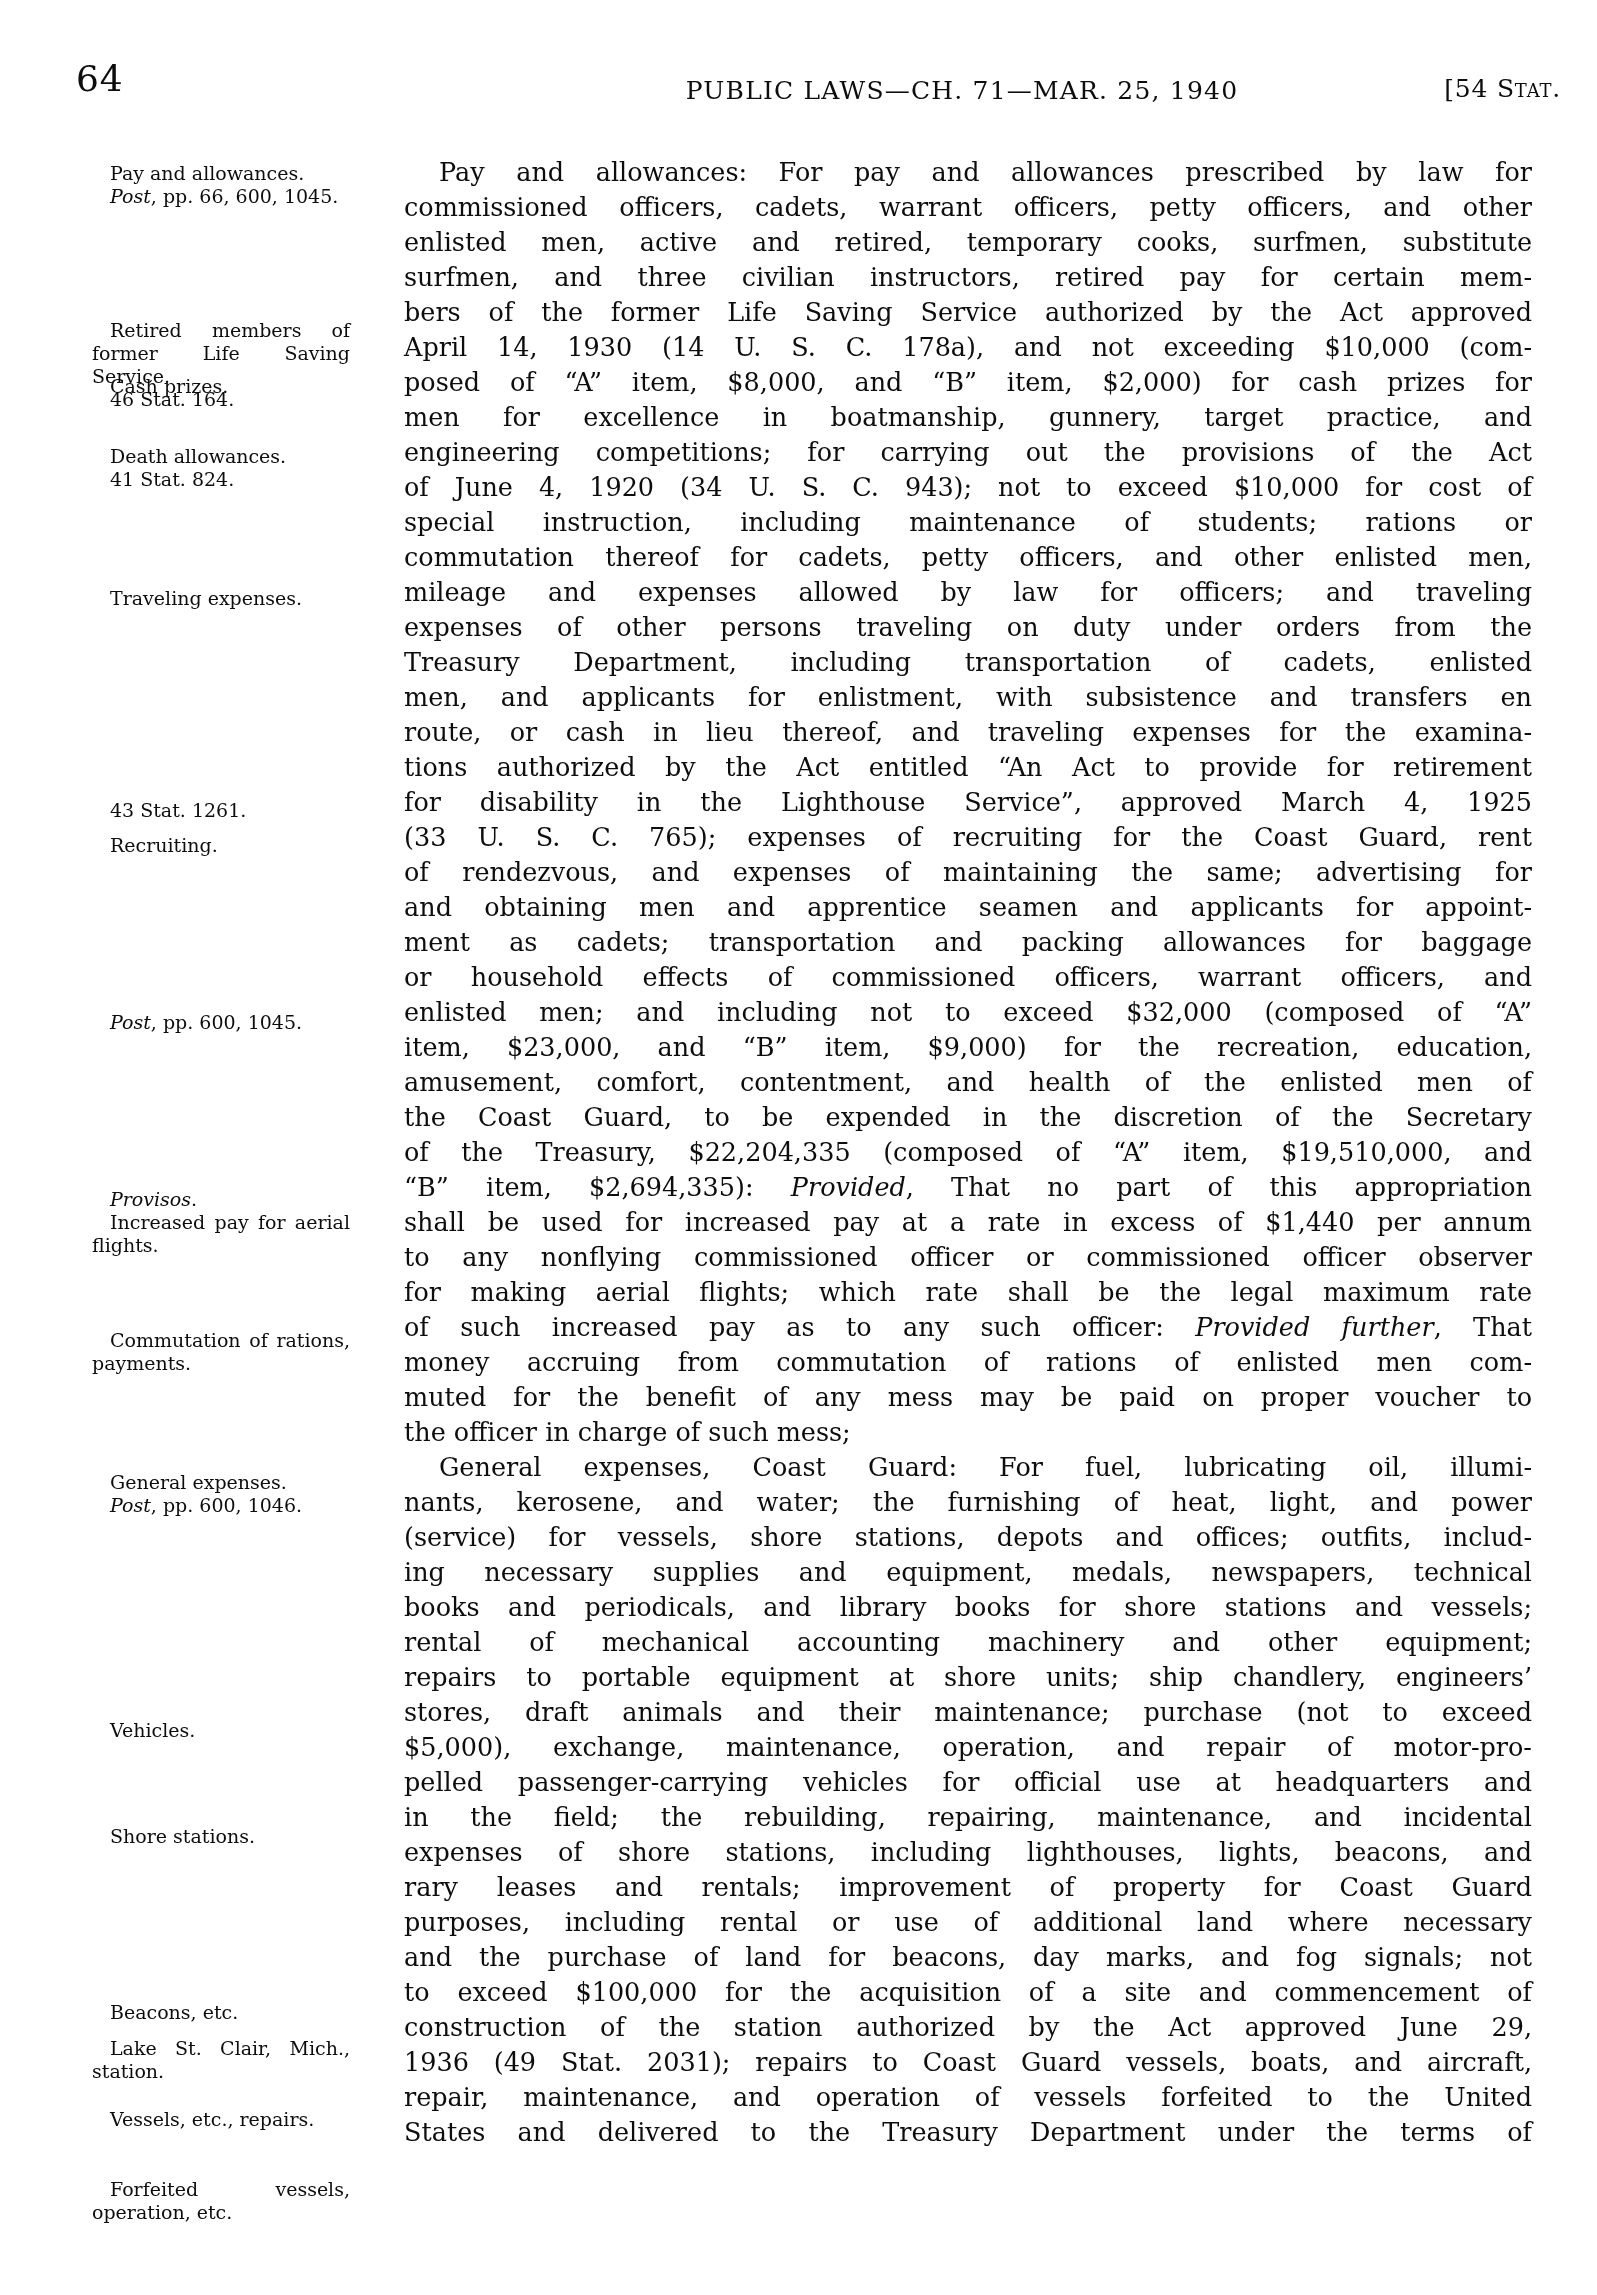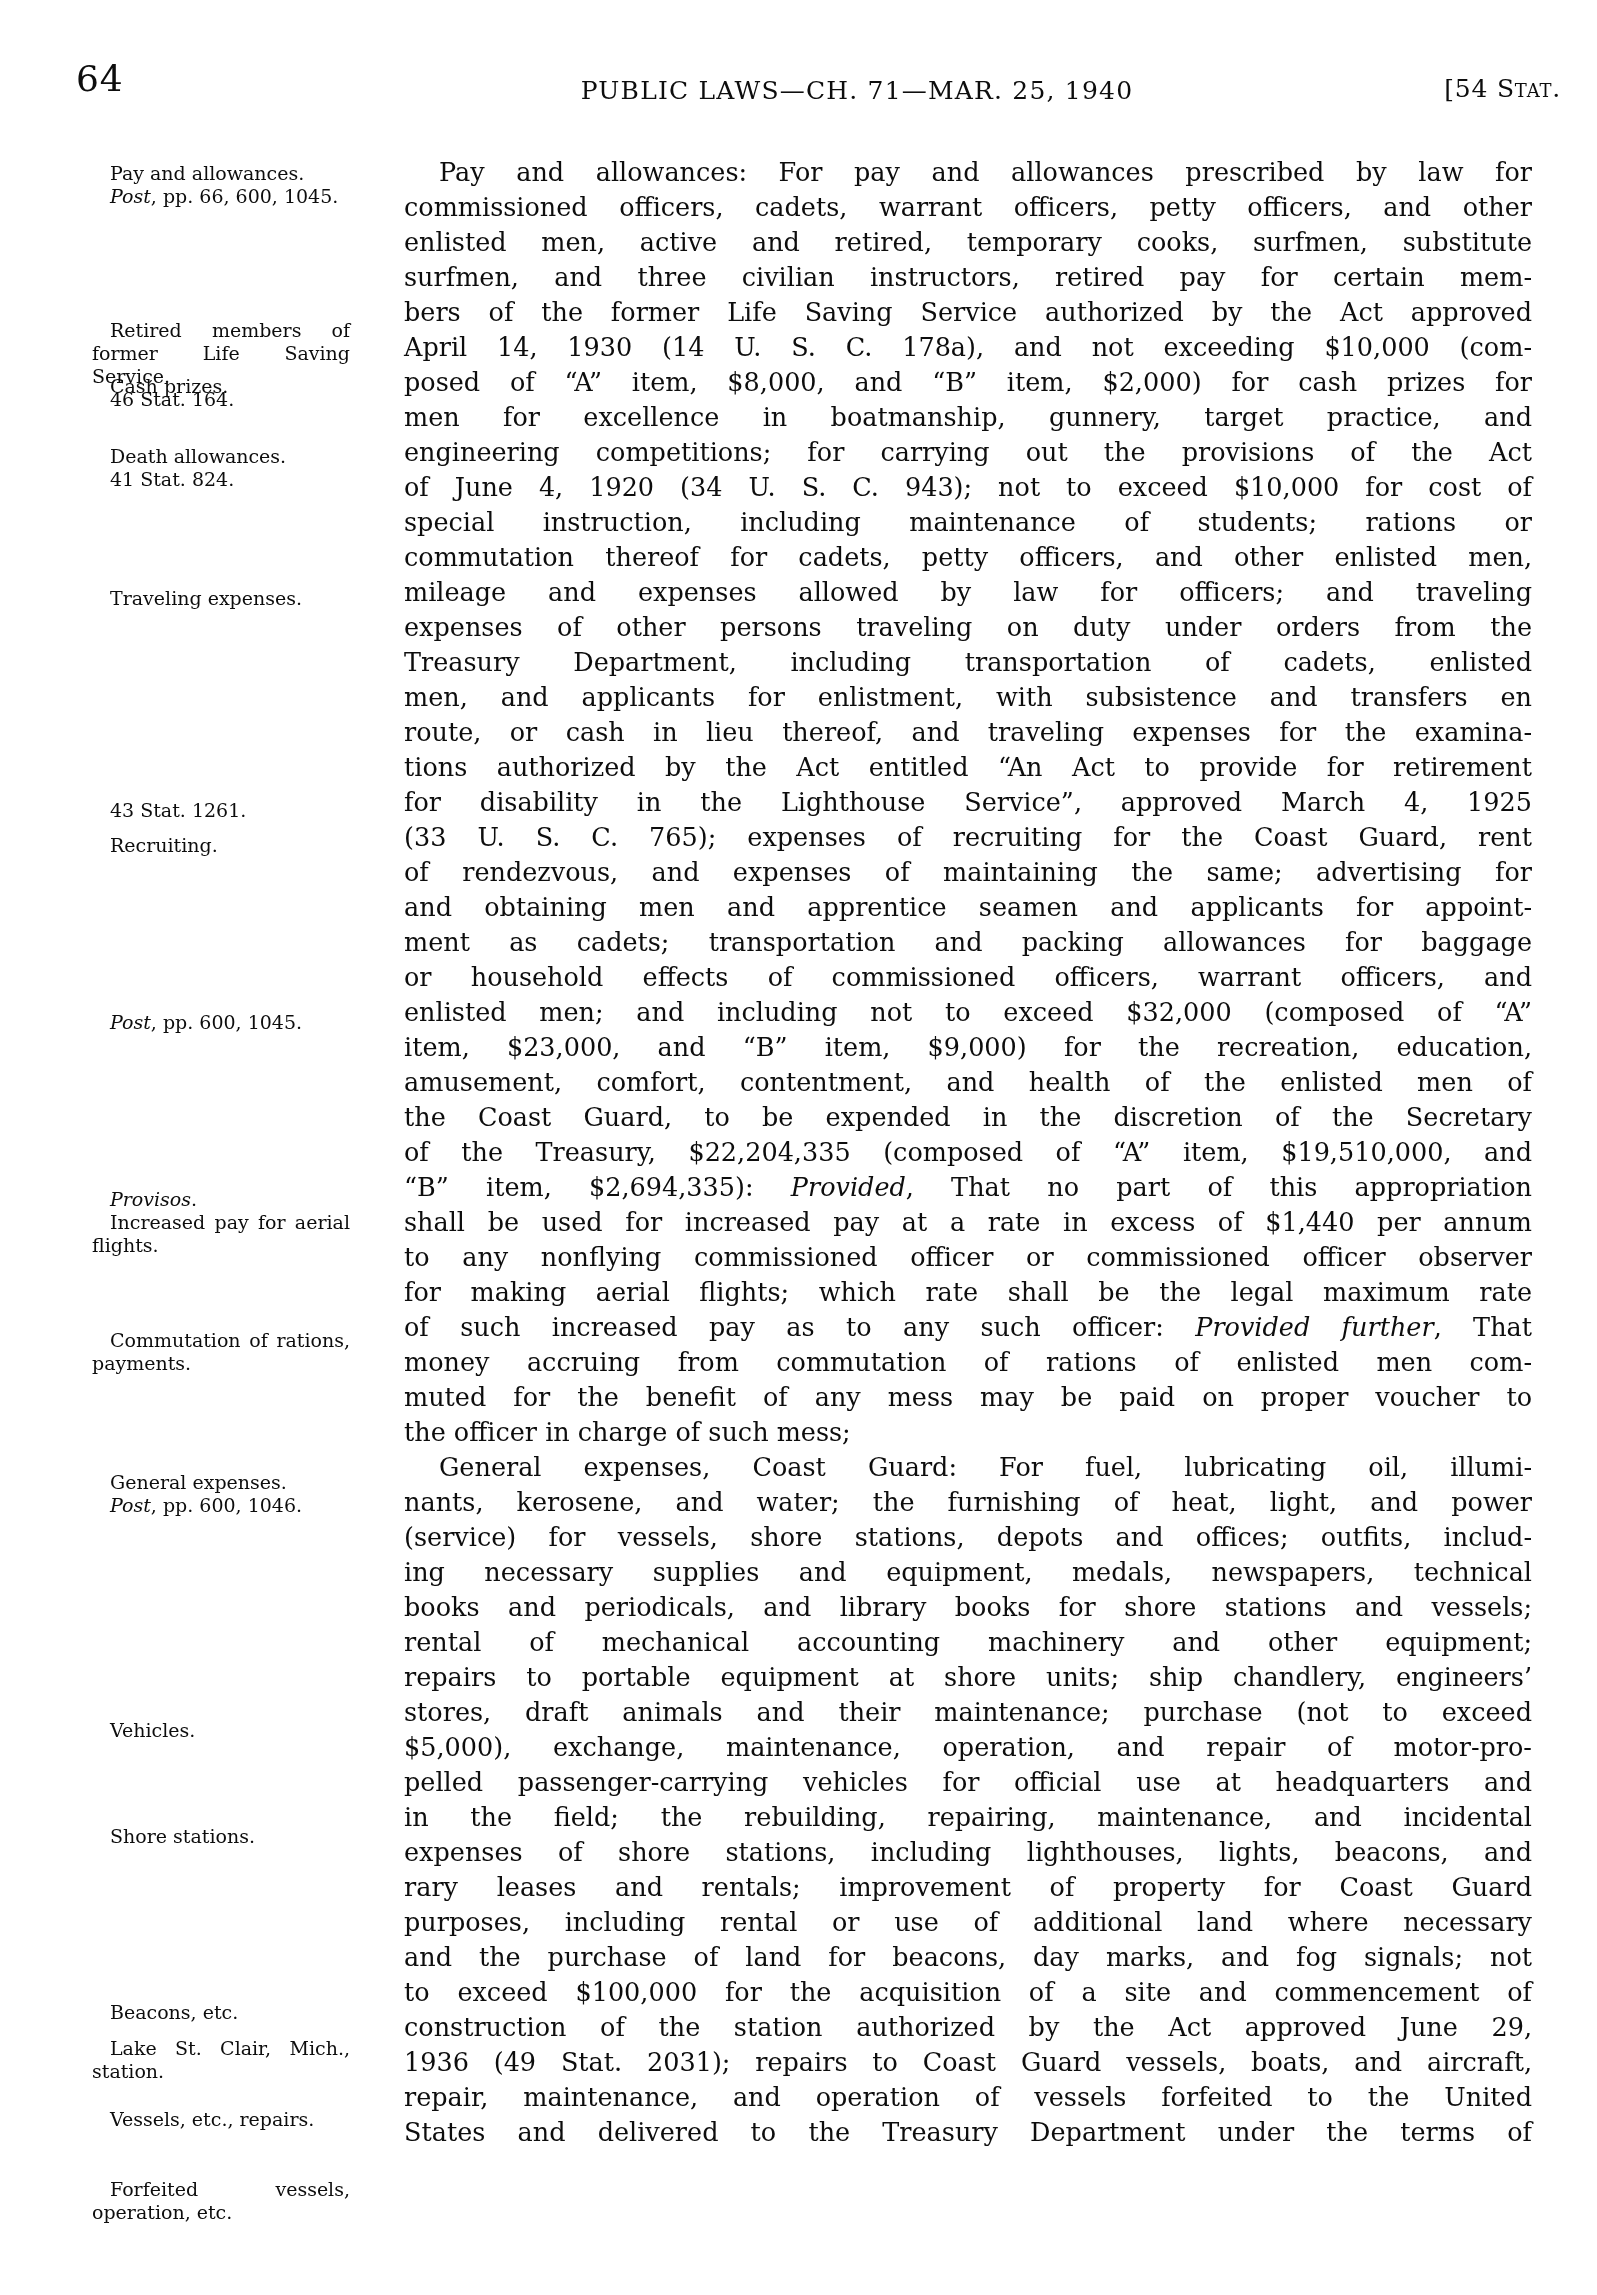--- a/index.html
+++ b/index.html
@@ -18,21 +18,21 @@
     position: absolute;
     left: 76px;
     top: 59px;
     font-size: 36px;
     line-height: 39px;
     letter-spacing: 0.8px;
   }
   .running-title {
     position: absolute;
     top: 76px;
-    left: 857px;
+    left: 962px;
     transform: translateX(-50%);
     white-space: nowrap;
     font-size: 25px;
     letter-spacing: 1.2px;
   }
   .stat-ref {
     position: absolute;
     top: 74px;
     right: 53px;
     font-size: 25px;

